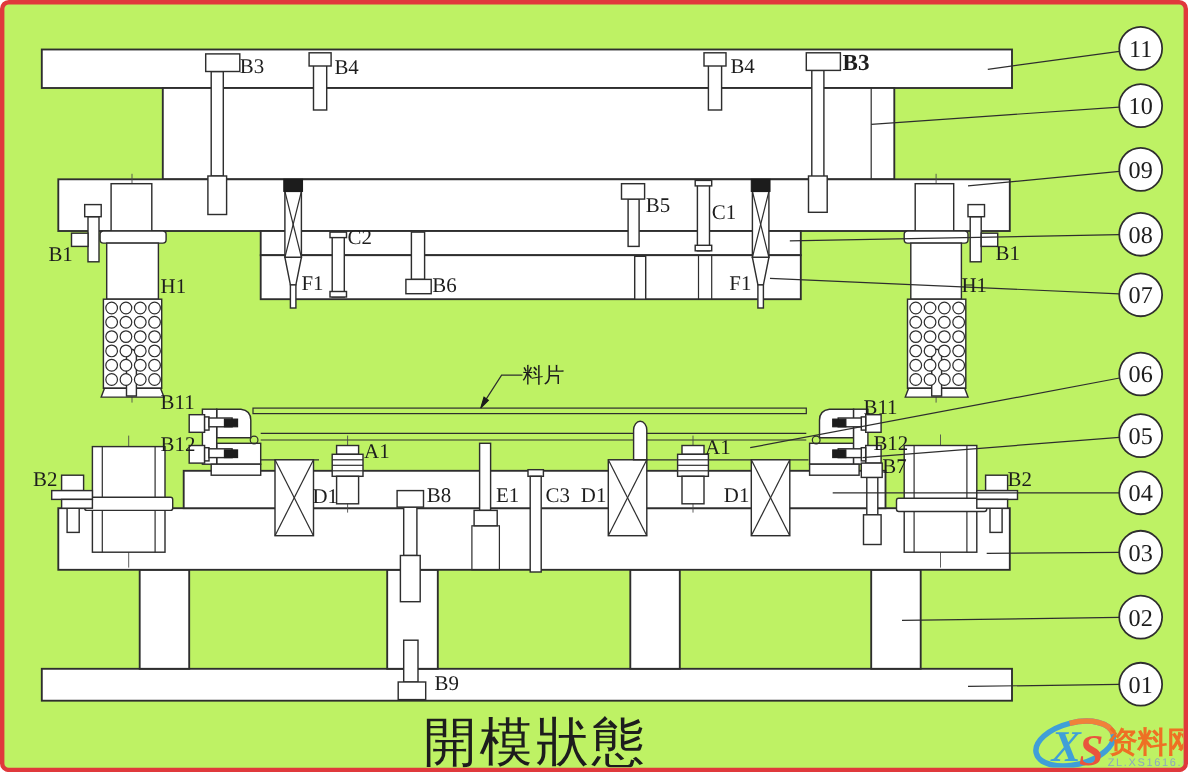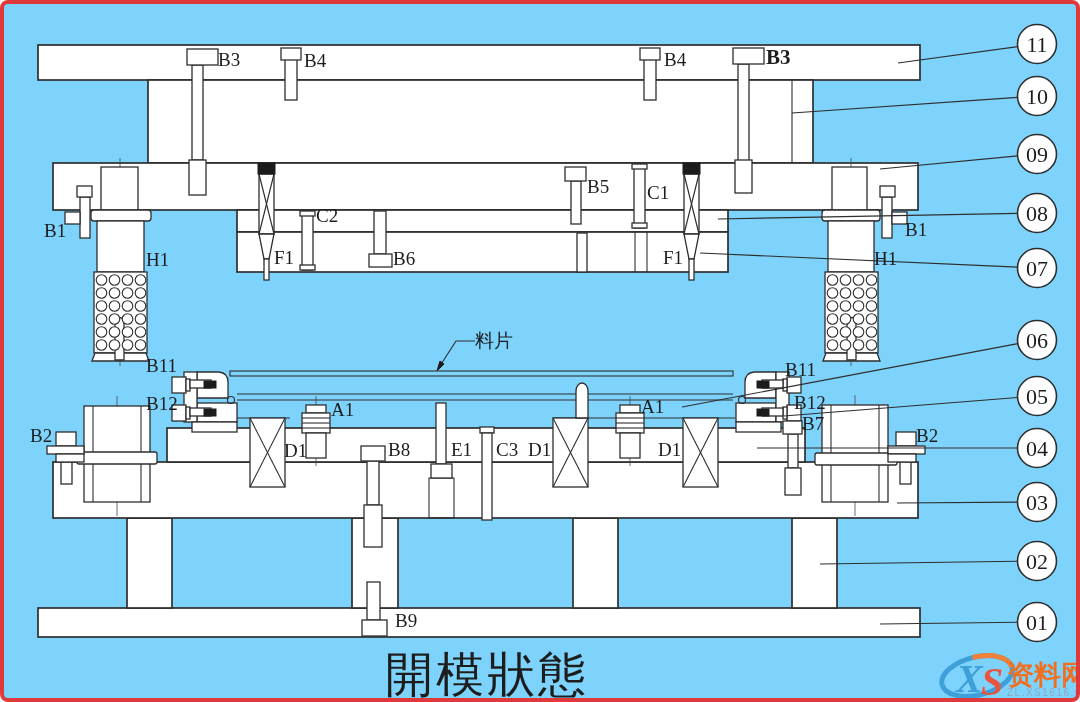--- a/index.html
+++ b/index.html
@@ -1,17 +1,17 @@
 <!DOCTYPE html>
 <html><head>
 <meta charset="utf-8">
 <style>
   html,body{margin:0;padding:0;background:#ffffff;}
   .frame{
-    position:relative;width:1080px;height:702px;background:#7dd3fc;
+    position:relative;width:1080px;height:702px;background:#bef264;
     box-sizing:border-box;border:4px solid #e0393c;border-radius:8px;overflow:hidden;
     font-family:"Liberation Serif", serif;
   }
   svg{display:block;}
   .plate{fill:#ffffff;stroke:#2e2e2e;stroke-width:1.7;}
   .part {fill:#ffffff;stroke:#2e2e2e;stroke-width:1.3;}
   .thin {fill:none;stroke:#2e2e2e;stroke-width:1.1;}
   .dark {fill:#1c1c1c;stroke:#1c1c1c;stroke-width:1;}
   .cl   {stroke:#4a4a4a;stroke-width:0.8;}
   .leader{stroke:#2e2e2e;stroke-width:1.1;fill:none;}

